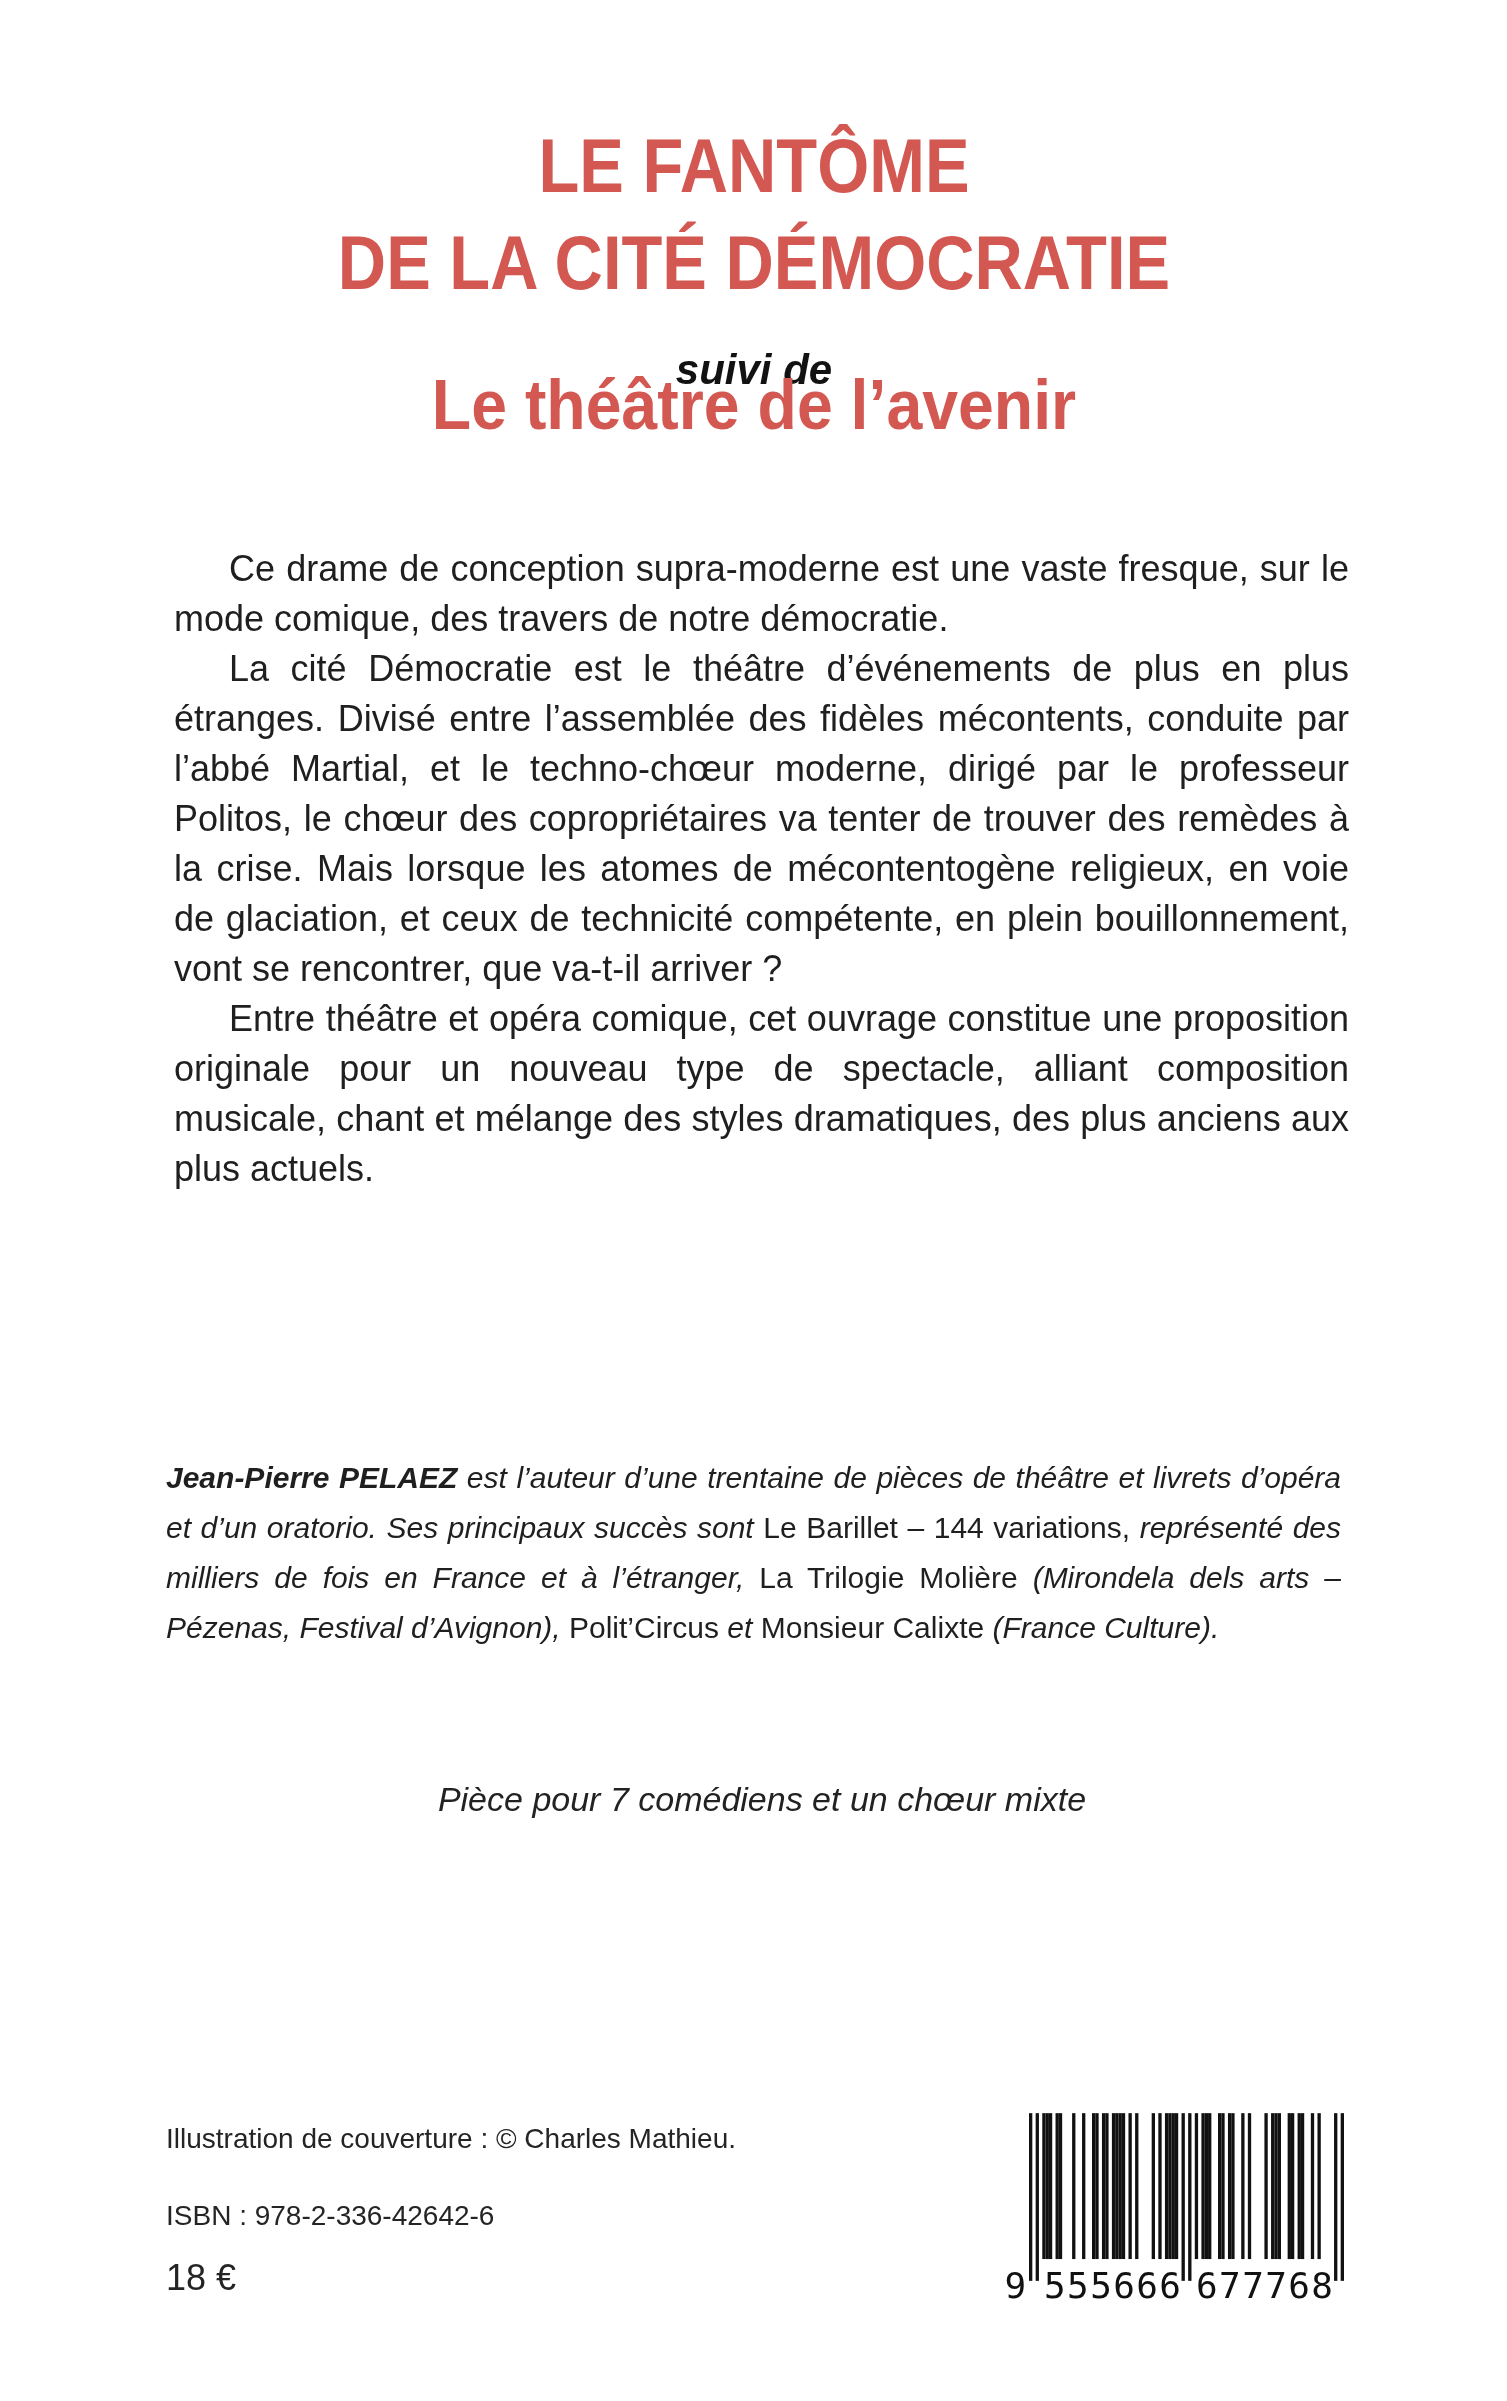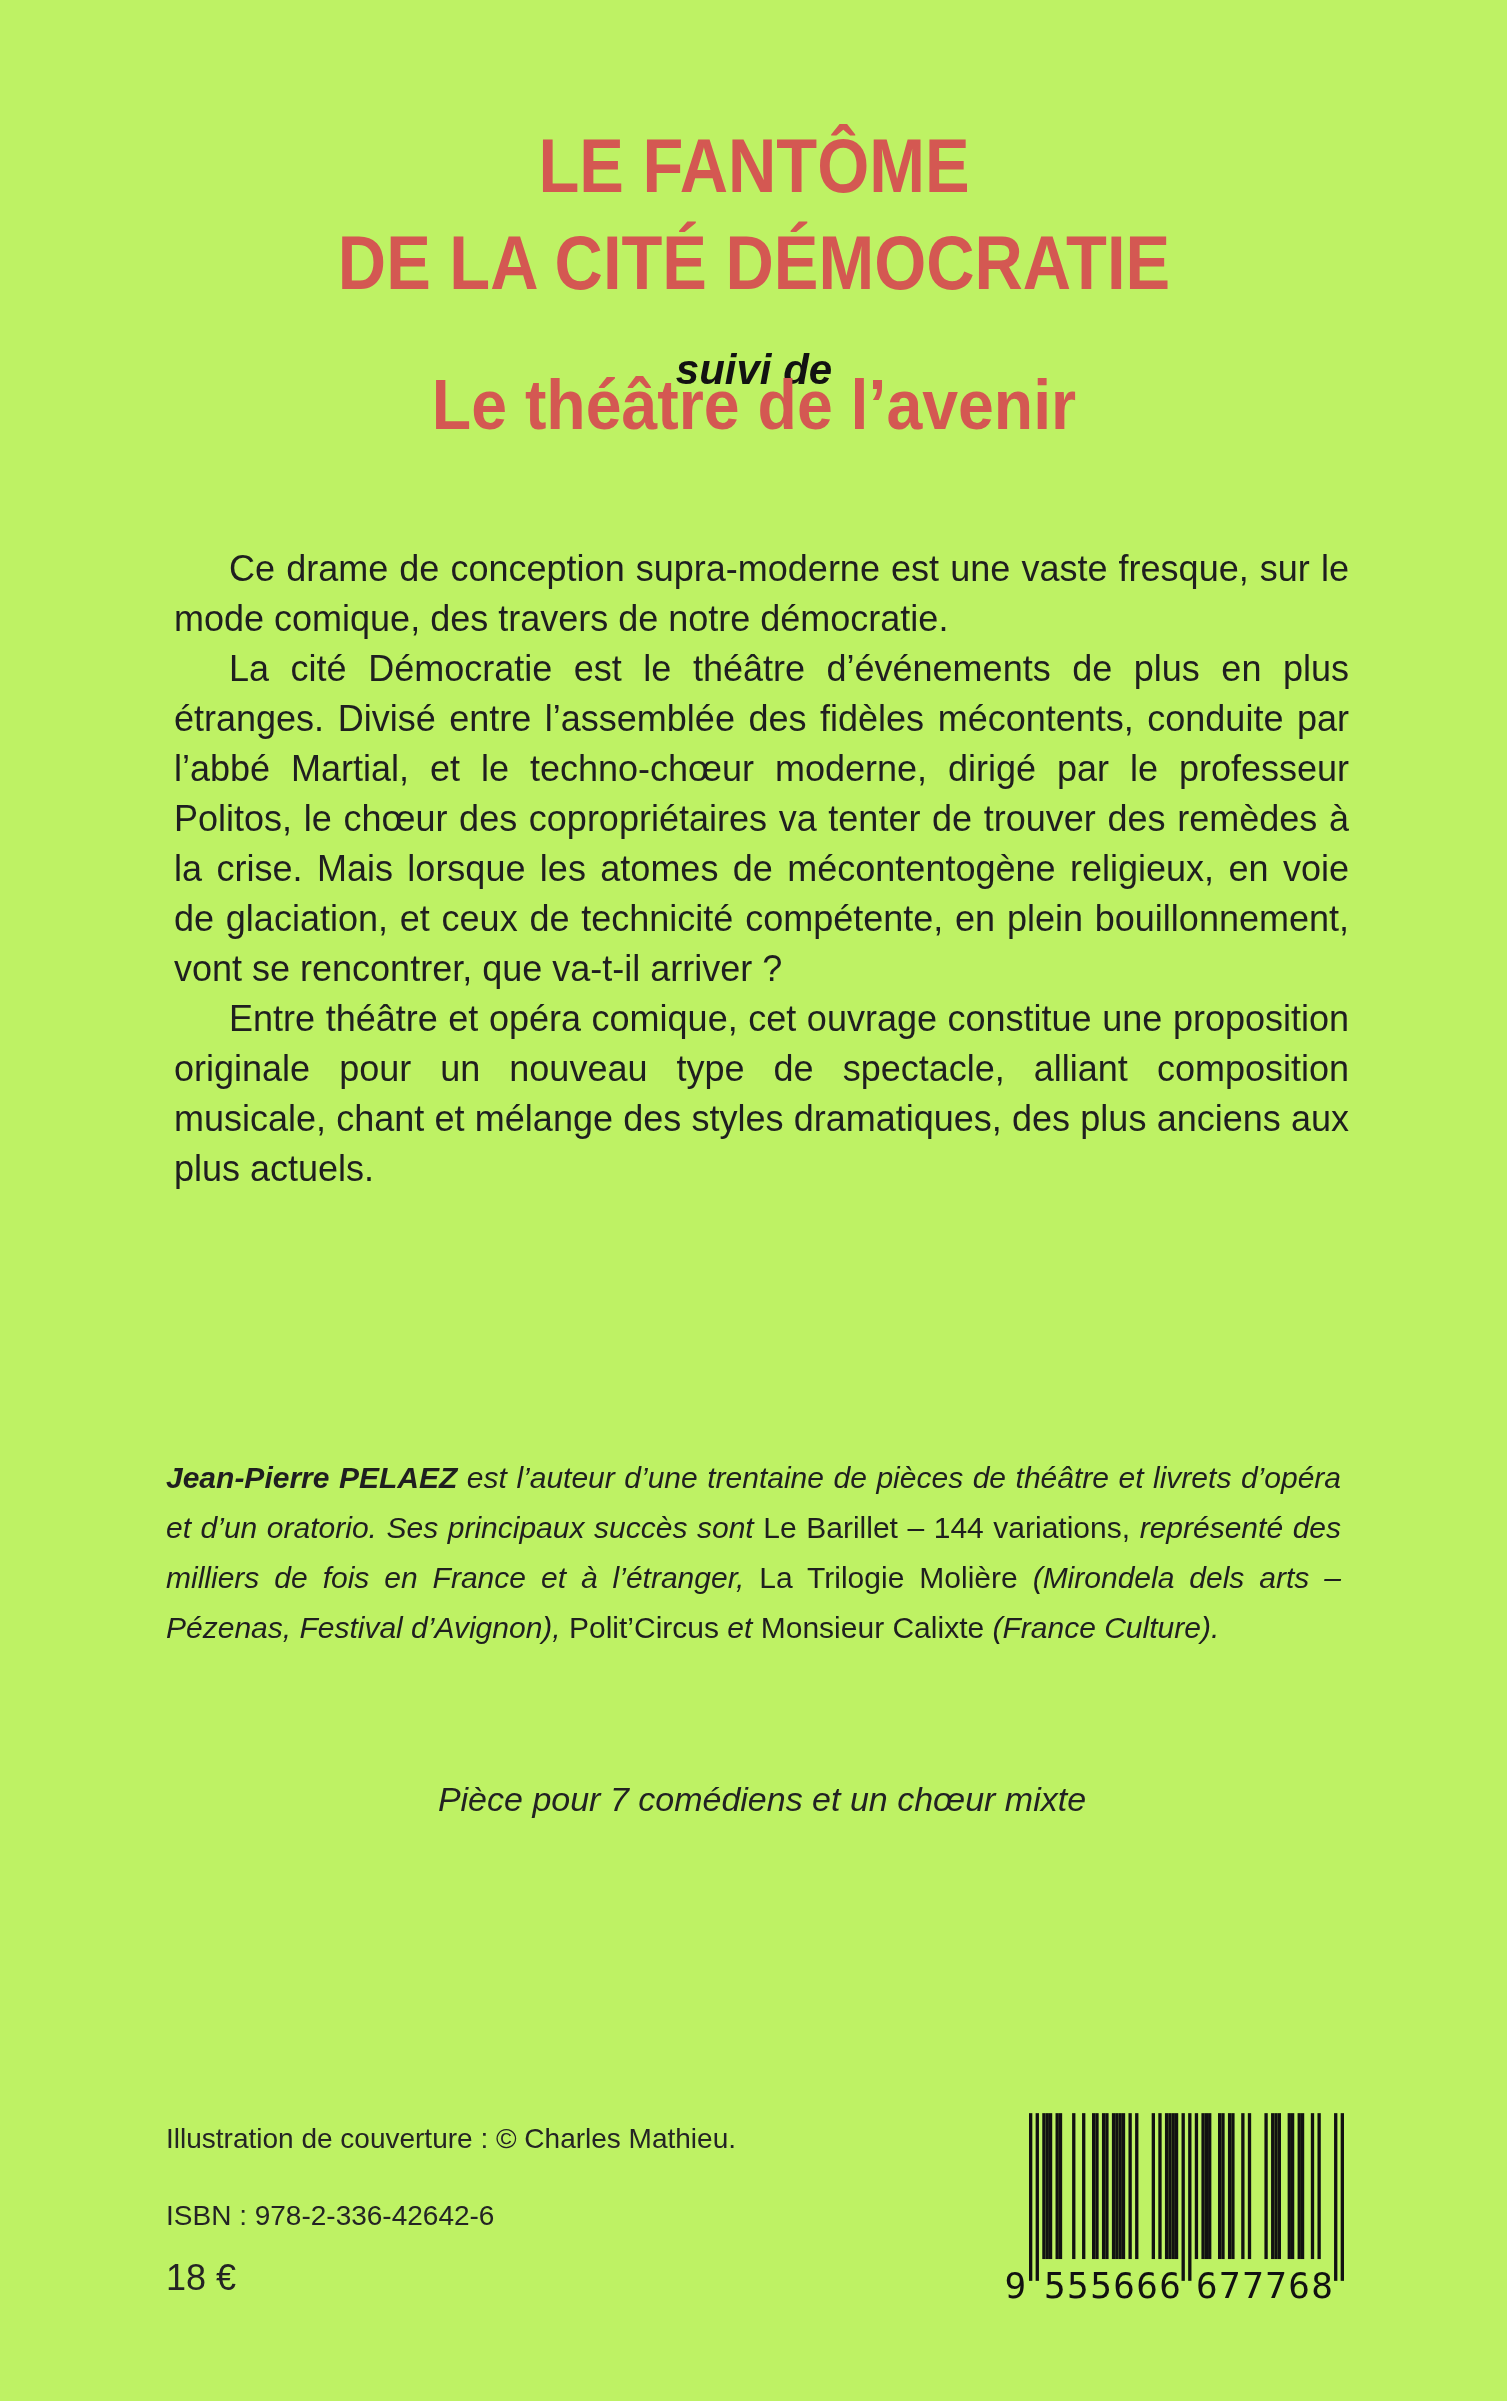--- a/index.html
+++ b/index.html
@@ -1,17 +1,17 @@
 <!DOCTYPE html>
 <html style="font-size:15px"><head>
 <meta charset="utf-8">
 <style>
   html,body{margin:0;padding:0;background:#e8e8e8;}
   .page{
-    position:relative;width:1508px;height:2402px;background:#bef264;
+    position:relative;width:1508px;height:2402px;background:#ffffff;
     overflow:hidden;font-family:"Liberation Sans",sans-serif;color:#1f1f1f;
     margin:0 auto;
   }
   
   .title-block{position:absolute;top:117px;left:0;width:1508px;text-align:center;}
   .title-line{
     display:block;line-height:97px;font-size:76px;font-weight:700;
     color:var(--accent);transform:scaleX(0.88);transform-origin:50% 50%;
     letter-spacing:0px;white-space:nowrap;
   }

